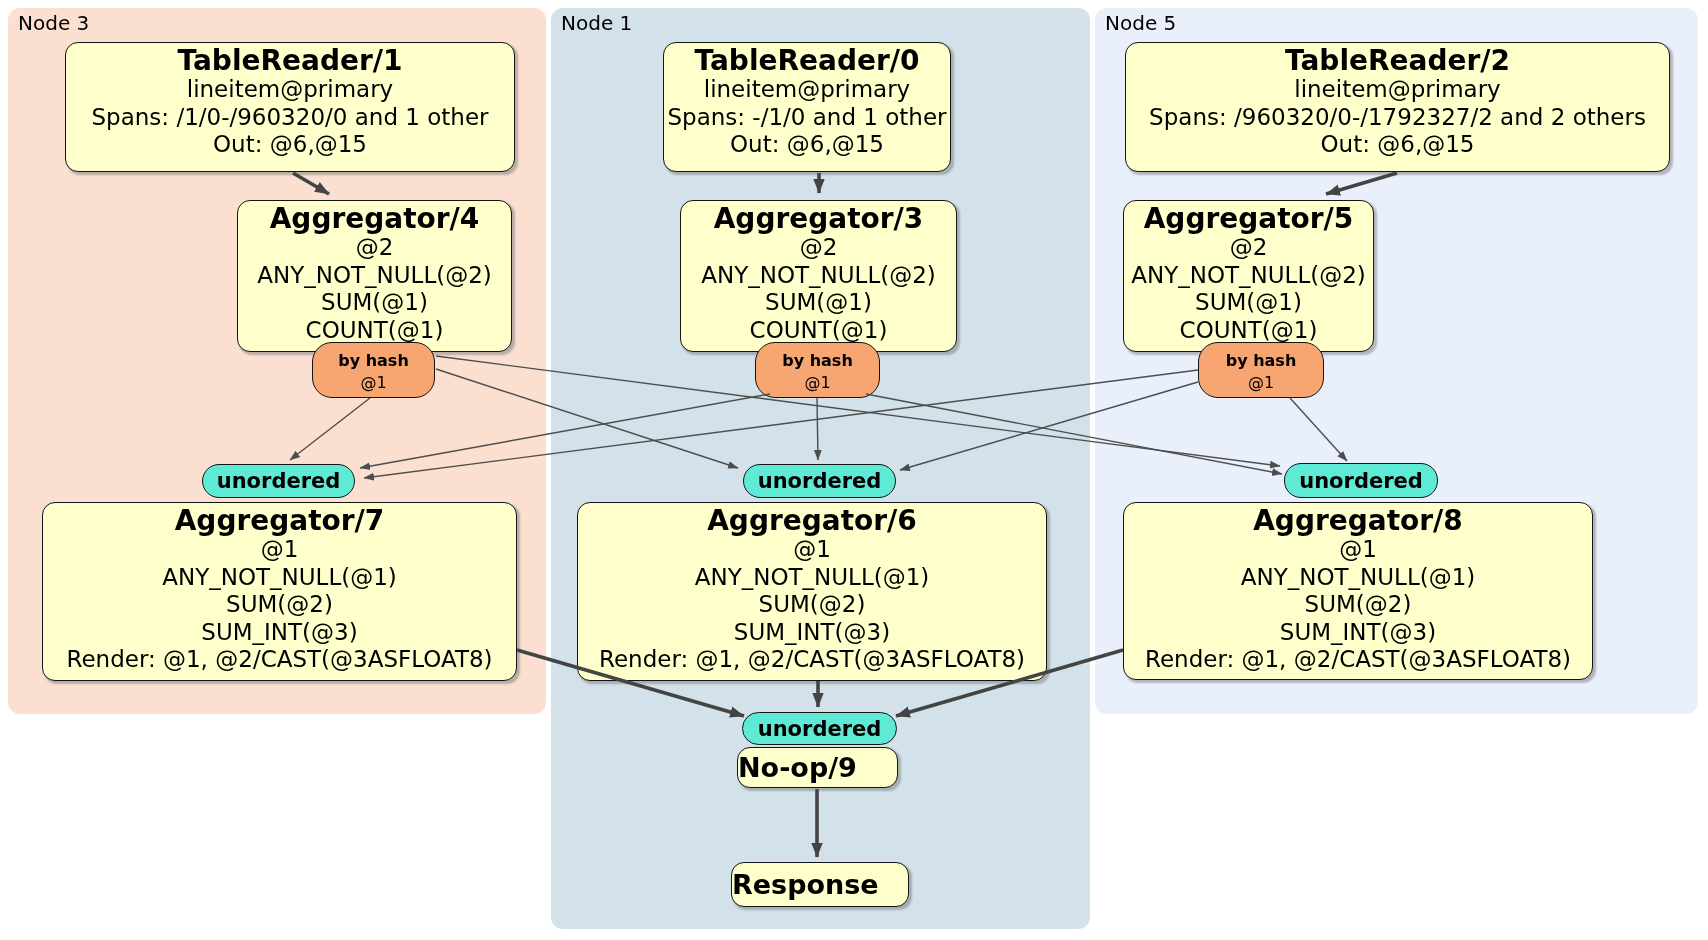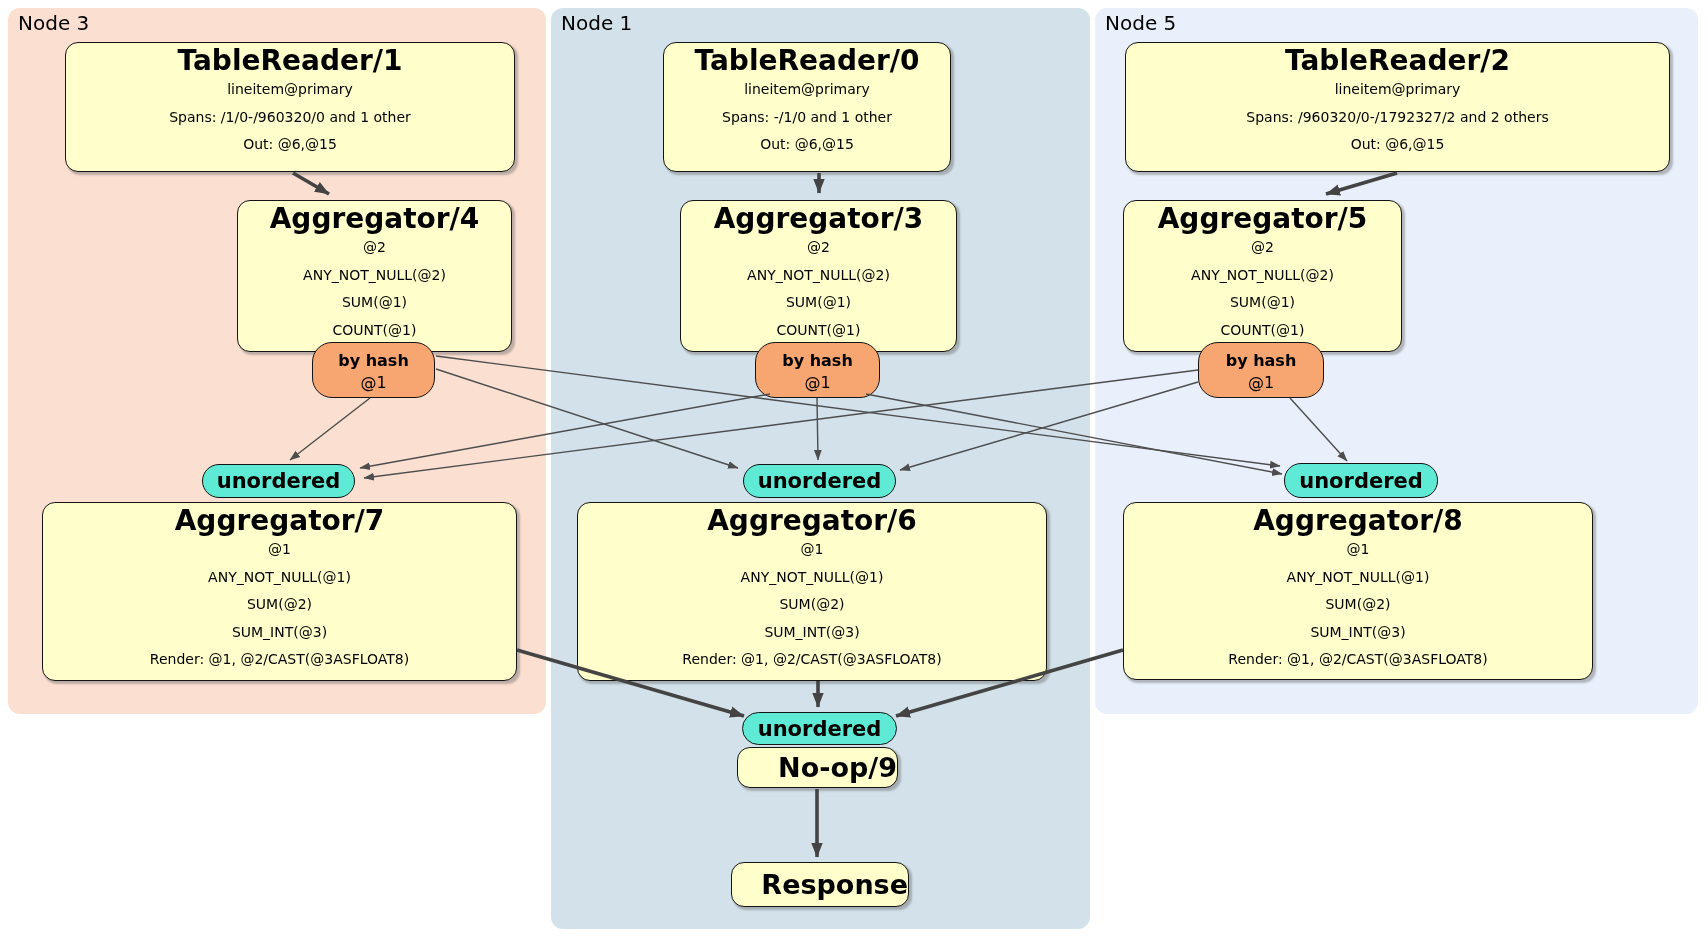--- a/index.html
+++ b/index.html
@@ -13,33 +13,33 @@
   .panel-node2 { left:1095px; top:8px; width:603px; height:706px; background:#e9f0fb; }
   .panel-label { position:absolute; font-size:20px; line-height:24px; color:#000; }
 
   .node-box {
     position:absolute; background:#ffffcc; border:1.6px solid #141414;
     border-radius:13px; text-align:center; z-index:2;
     box-shadow:2.5px 2.5px 2px rgba(110,110,110,0.45);
     box-sizing:border-box; padding-top:3px;
   }
   .node-box .title { font-weight:bold; font-size:28px; line-height:30px; }
-  .node-box .line  { font-size:14px; line-height:27.5px; white-space:nowrap; }
+  .node-box .line  { font-size:23px; line-height:27.5px; white-space:nowrap; }
 
   .oval {
     position:absolute; border:1.7px solid #141414; z-index:3;
     display:flex; flex-direction:column; align-items:center; justify-content:center;
     box-sizing:border-box;
   }
   .hash   { background:#f7a571; border-radius:20px; }
   .hash .lbl { font-weight:bold; font-size:16px; line-height:24px; }
   .hash .sub { font-size:16px; line-height:19px; }
   .stream { background:#5eead4; border-radius:17px; font-weight:bold; font-size:21px; }
 
-  .big-box { padding-top:0; display:flex; align-items:center; justify-content:flex-end; }
+  .big-box { padding-top:0; display:flex; align-items:center; justify-content:flex-start; }
   .big-box .title { font-size:27px; line-height:30px; }
 
   svg.edges { position:absolute; left:0; top:0; z-index:4; pointer-events:none; }
   .thin  { stroke:#4d4d4d; stroke-width:1.4px; fill:none; }
   .thick { stroke:#444444; stroke-width:3.6px; fill:none; }
 </style>
 </head>
 <body>
 
 <div class="canvas">
@@ -82,21 +82,21 @@
   </div>
 
   <div class="node-box" style="left:680px; top:200px; width:277px; height:152px;">
     <div class="title">Aggregator/3</div>
     <div class="line">@2</div>
     <div class="line">ANY_NOT_NULL(@2)</div>
     <div class="line">SUM(@1)</div>
     <div class="line">COUNT(@1)</div>
   </div>
 
-  <div class="node-box" style="left:1123px; top:200px; width:279px; height:152px;">
+  <div class="node-box" style="left:1123px; top:200px; width:251px; height:152px;">
     <div class="title">Aggregator/5</div>
     <div class="line">@2</div>
     <div class="line">ANY_NOT_NULL(@2)</div>
     <div class="line">SUM(@1)</div>
     <div class="line">COUNT(@1)</div>
   </div>
 
   <div class="oval hash" style="left:312px; top:342px; width:123px; height:56px;">
     <div class="lbl">by hash</div>
     <div class="sub">@1</div>

